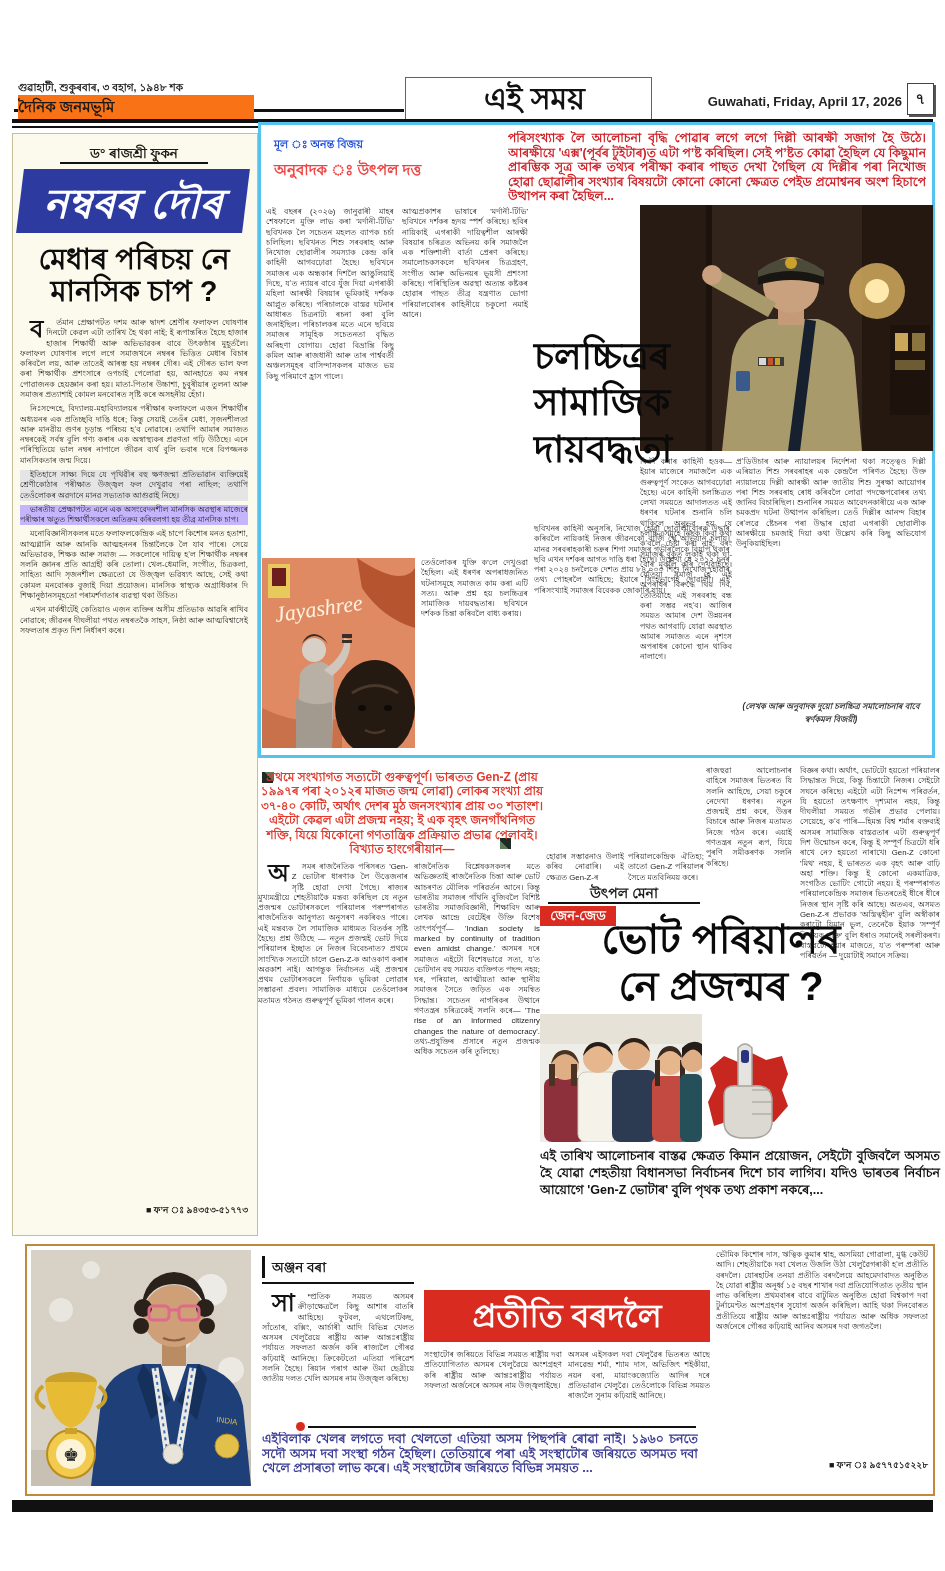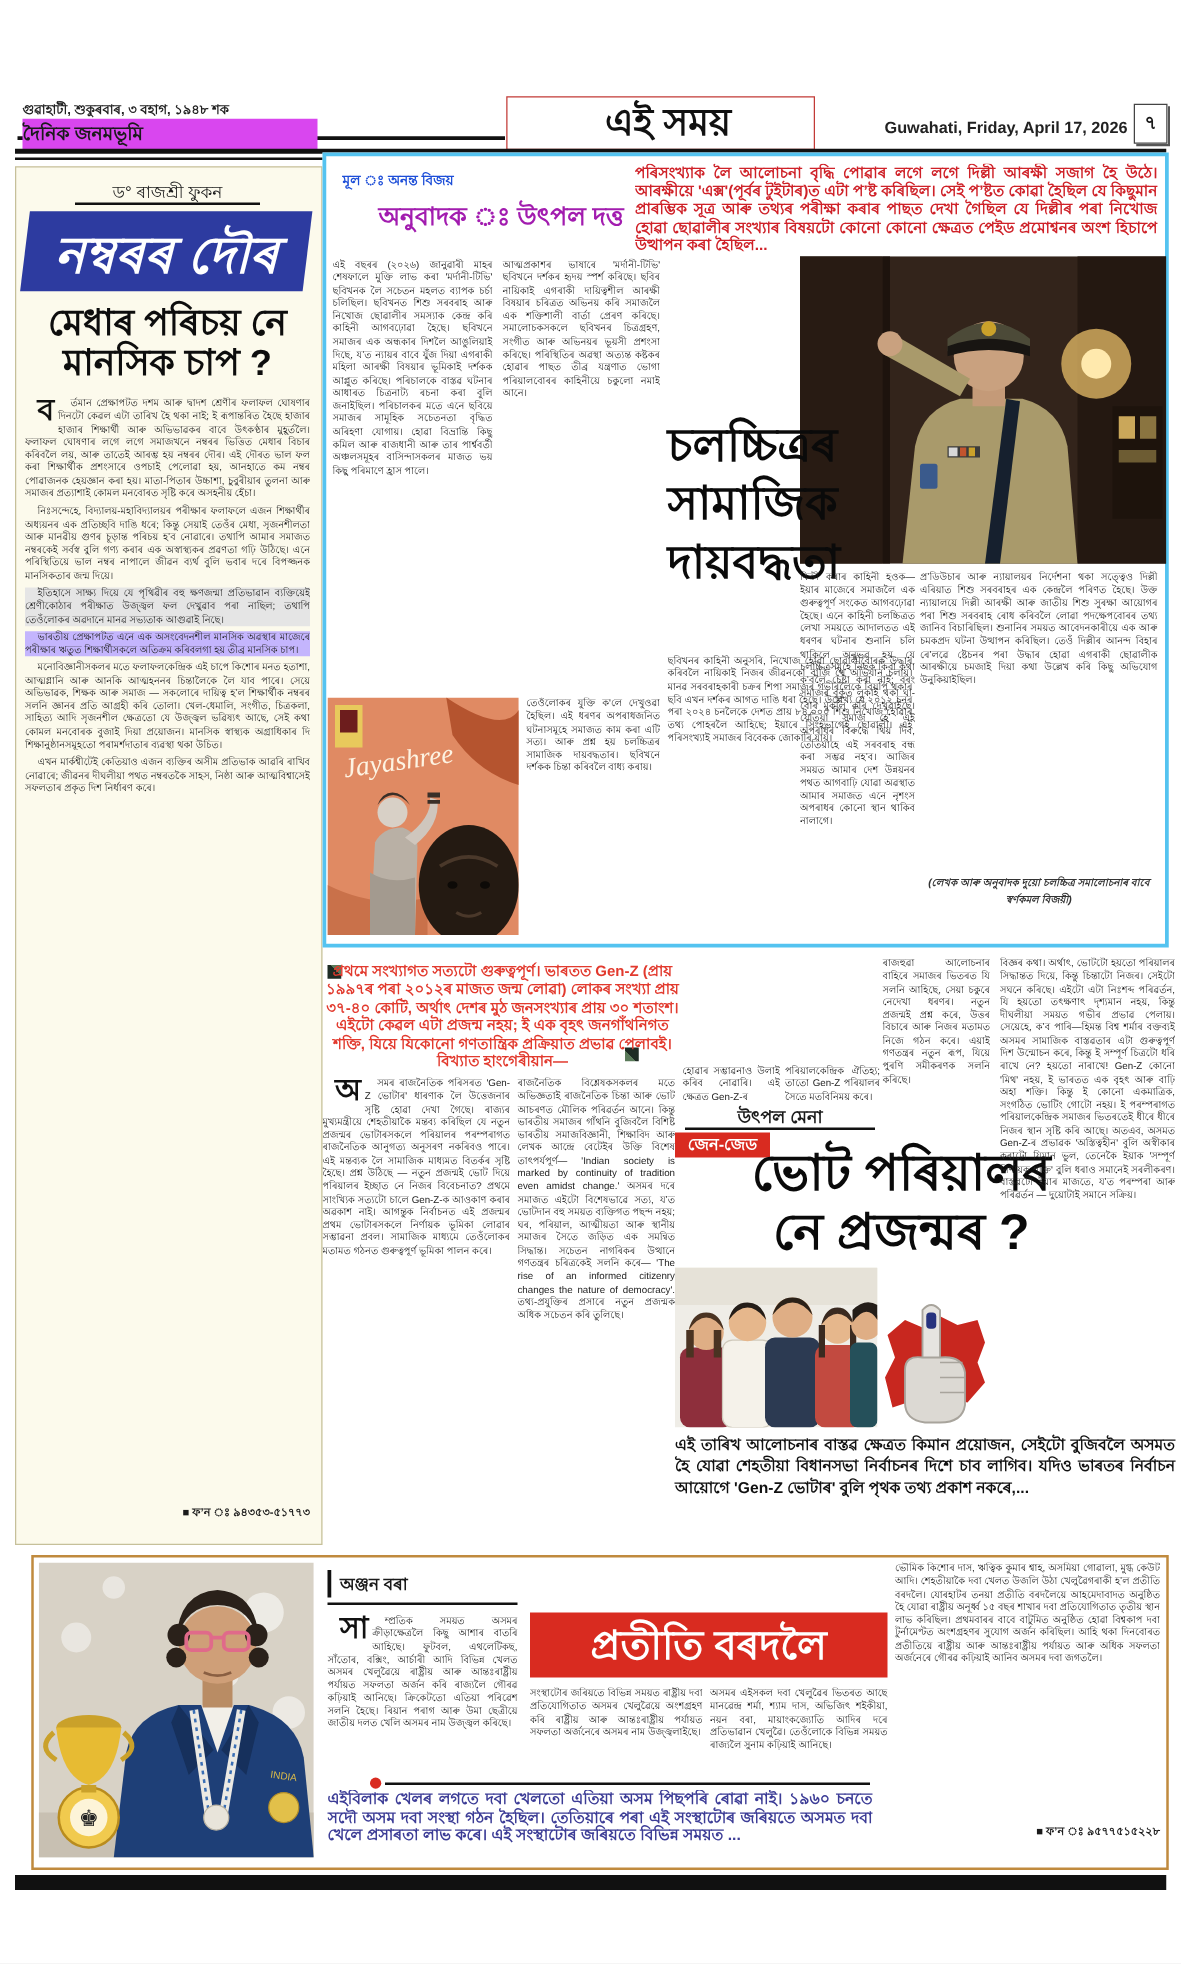--- a/index.html
+++ b/index.html
@@ -16,33 +16,33 @@
   .rule{background:#111;}
   svg{display:block;}
 </style>
 </head>
 <body>
 
 <div id="page">
 
   <div class="abs" style="left:18px;top:80px;width:320px;font-size:10.5px;font-weight:bold;color:#222;">গুৱাহাটী, শুকুৰবাৰ, ৩ বহাগ, ১৯৪৮ শক</div>
   <div class="abs rule" style="left:14px;top:109px;width:390px;height:2.5px;"></div>
-  <div class="abs" style="left:18px;top:95px;width:230px;font-size:15px;font-weight:bold;background:#d946ef;padding-right:6px;">দৈনিক জনমভূমি</div>
+  <div class="abs" style="left:18px;top:95px;width:230px;font-size:15px;font-weight:bold;background:#f97316;padding-right:6px;">দৈনিক জনমভূমি</div>
 
   <div class="abs center" style="left:405px;top:77px;width:233px;height:41px;border:1.5px solid #c23a36;line-height:41px;font-size:30px;font-weight:bold;color:#111;padding-left:12px;">এই সময়</div>
 
   <div class="abs" style="left:640px;top:94px;width:262px;text-align:right;font-size:13px;font-weight:bold;color:#222;">Guwahati, Friday, April 17, 2026</div>
   <div class="abs center" style="left:907px;top:83px;width:25px;height:30px;border:1.5px solid #444;box-shadow:2px 2px 0 #555;line-height:30px;font-size:15px;font-weight:bold;">৭</div>
 
   <div class="abs rule" style="left:12px;top:119px;width:921px;height:4px;"></div>
   <div class="abs rule" style="left:12px;top:126px;width:921px;height:1.5px;"></div>
 
   <div class="abs" style="left:12px;top:133px;width:244px;height:1101px;background:#fcfaec;border:1px solid #c6c09a;"></div>
 
-  <div class="abs center" style="left:12px;top:143px;width:244px;font-size:13.5px;font-weight:normal;">ড° ৰাজশ্ৰী ফুকন</div>
+  <div class="abs center" style="left:12px;top:143px;width:244px;font-size:13.5px;font-weight:bold;">ড° ৰাজশ্ৰী ফুকন</div>
   <div class="abs rule" style="left:60px;top:162px;width:148px;height:1.5px;"></div>
 
   <div class="abs" style="left:20px;top:169px;width:226px;height:64px;background:#2d3ba0;transform:skewX(-7deg);"></div>
   <div class="abs center" style="left:20px;top:172px;width:226px;font-size:41px;font-weight:bold;font-style:italic;color:#ffffff;">নম্বৰৰ দৌৰ</div>
 
   <div class="abs center" style="left:14px;top:243px;width:240px;font-size:29px;font-weight:bold;line-height:1.12;color:#0d0d0d;">
     <div>মেধাৰ পৰিচয় নে</div>
     <div>মানসিক চাপ ?</div>
   </div>
 
@@ -52,21 +52,21 @@
     <p class="hl-y">ইতিহাসে সাক্ষ্য দিয়ে যে পৃথিৱীৰ বহু ক্ষণজন্মা প্ৰতিভাৱান ব্যক্তিয়েই শ্ৰেণীকোঠাৰ পৰীক্ষাত উজ্জ্বল ফল দেখুৱাব পৰা নাছিল; তথাপি তেওঁলোকৰ অৱদানে মানৱ সভ্যতাক আগুৱাই নিছে।</p>
     <p class="hl-c">ভাৰতীয় প্ৰেক্ষাপটত এনে এক অসংবেদনশীল মানসিক অৱস্থাৰ মাজেৰে পৰীক্ষাৰ ঋতুত শিক্ষাৰ্থীসকলে অতিক্ৰম কৰিবলগা হয় তীব্ৰ মানসিক চাপ।</p>
     <p>মনোবিজ্ঞানীসকলৰ মতে ফলাফলকেন্দ্ৰিক এই চাপে কিশোৰ মনত হতাশা, আত্মগ্লানি আৰু আনকি আত্মহননৰ চিন্তালৈকে লৈ যাব পাৰে। সেয়ে অভিভাৱক, শিক্ষক আৰু সমাজ — সকলোৰে দায়িত্ব হʼল শিক্ষাৰ্থীক নম্বৰৰ সলনি জ্ঞানৰ প্ৰতি আগ্ৰহী কৰি তোলা। খেল-ধেমালি, সংগীত, চিত্ৰকলা, সাহিত্য আদি সৃজনশীল ক্ষেত্ৰতো যে উজ্জ্বল ভৱিষ্যৎ আছে, সেই কথা কোমল মনবোৰক বুজাই দিয়া প্ৰয়োজন। মানসিক স্বাস্থ্যক অগ্ৰাধিকাৰ দি শিক্ষানুষ্ঠানসমূহতো পৰামৰ্শদাতাৰ ব্যৱস্থা থকা উচিত।</p>
     <p>এখন মাৰ্কশ্বীটেই কেতিয়াও এজন ব্যক্তিৰ অসীম প্ৰতিভাক আৱৰি ৰাখিব নোৱাৰে; জীৱনৰ দীঘলীয়া পথত নম্বৰতকৈ সাহস, নিষ্ঠা আৰু আত্মবিশ্বাসেই সফলতাৰ প্ৰকৃত দিশ নিৰ্ধাৰণ কৰে।</p>
   </div>
   <div class="abs" style="left:20px;top:1203px;width:228px;text-align:right;font-size:9px;font-weight:bold;">■ ফʼন ঃ ৯৪৩৫৩-৫১৭৭৩</div>
 
   <div class="abs" style="left:258px;top:122px;width:671px;height:630px;border:3px solid #54c3f0;background:#fff;"></div>
 
   <div class="abs" style="left:274px;top:136px;width:225px;font-size:11px;font-weight:bold;color:#1d4ed8;">মূল ঃ অনন্ত বিজয়</div>
-  <div class="abs" style="left:274px;top:158px;width:225px;font-size:20px;font-weight:bold;color:#a21caf;text-align:right;">অনুবাদক ঃ উৎপল দত্ত</div>
+  <div class="abs" style="left:274px;top:158px;width:225px;font-size:15px;font-weight:bold;color:#ef4444;">অনুবাদক ঃ উৎপল দত্ত</div>
 
   <div class="abs red-bold" style="left:508px;top:131px;width:418px;height:70px;font-size:12.3px;line-height:1.18;overflow:hidden;">পৰিসংখ্যাক লৈ আলোচনা বৃদ্ধি পোৱাৰ লগে লগে দিল্লী আৰক্ষী সজাগ হৈ উঠে। আৰক্ষীয়ে 'এক্স'(পূৰ্বৰ টুইটাৰ)ত এটা পʼষ্ট কৰিছিল। সেই পʼষ্টত কোৱা হৈছিল যে কিছুমান প্ৰাৰম্ভিক সূত্ৰ আৰু তথ্যৰ পৰীক্ষা কৰাৰ পাছত দেখা গৈছিল যে দিল্লীৰ পৰা নিখোজ হোৱা ছোৱালীৰ সংখ্যাৰ বিষয়টো কোনো কোনো ক্ষেত্ৰত পেইড প্ৰমোশ্বনৰ অংশ হিচাপে উত্থাপন কৰা হৈছিল...</div>
 
   <div class="abs" style="left:640px;top:205px;width:293px;height:246px;">
     <svg viewBox="0 0 293 246" width="293" height="246">
       <rect width="293" height="246" fill="#33241b"></rect>
       <rect x="0" width="66" height="246" fill="#281b13"></rect>
       <rect x="66" width="6" height="246" fill="#1d130d"></rect>
       <rect x="222" width="71" height="246" fill="#241811"></rect>
       <circle cx="237" cy="86" r="28" fill="#e8bd68" opacity="0.75"></circle>

